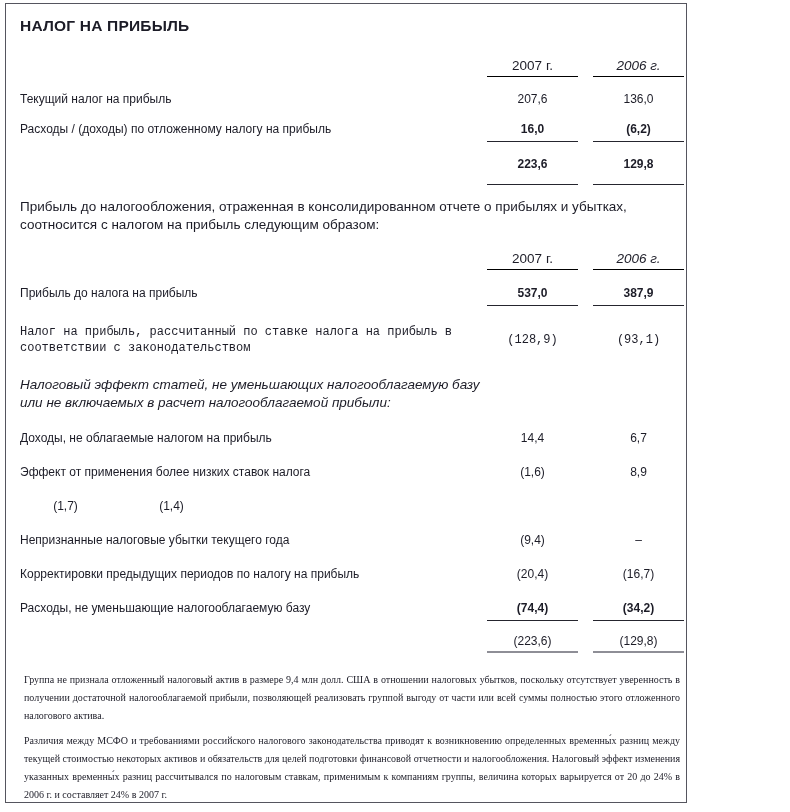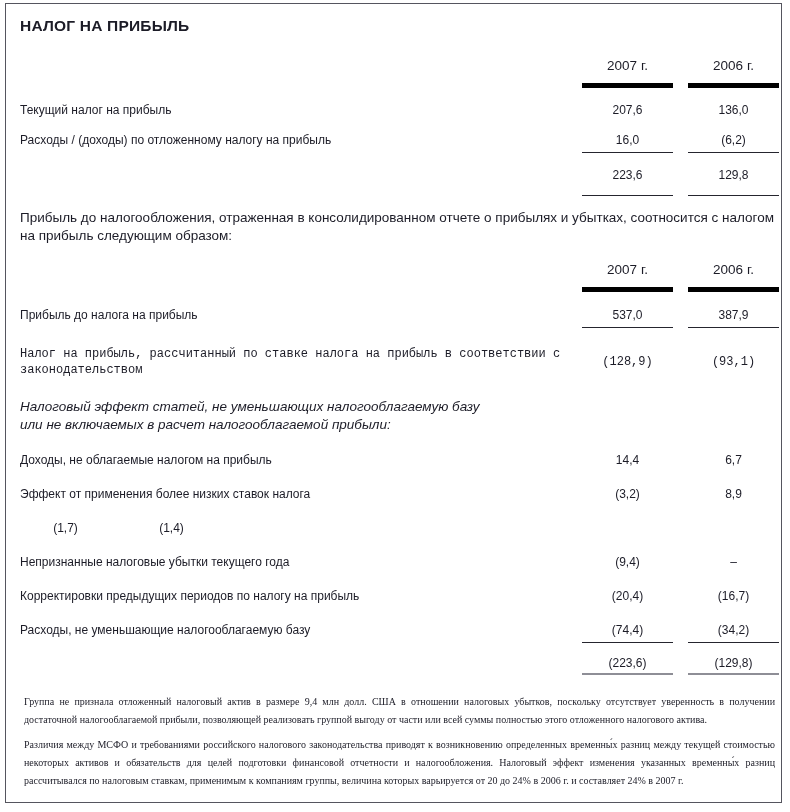--- a/index.html
+++ b/index.html
@@ -5,46 +5,46 @@
   html, body { margin:0; padding:0; }
   body {
     width:790px; height:812px; position:relative;
     background:#ffffff;
     font-family:"Liberation Sans", sans-serif;
     color:#1c1c27;
     -webkit-font-smoothing:antialiased;
   }
   .page {
     position:absolute; left:5px; top:3px;
-    width:777px; height:800px; box-sizing:border-box;
+    width:682px; height:800px; box-sizing:border-box;
     border:1px solid #55555e;
     padding:13px 2px 0 14px;
     background:#ffffff;
     overflow:hidden;
   }
   .title { margin:0; font-size:15.5px; font-weight:700; letter-spacing:0.2px; }
 
   
   .thead { display:flex; margin-top:23px; font-size:13.5px; line-height:15px; }
   .thead .flex-spacer { flex:1 1 auto; }
   .hcell {
     flex:0 0 91px; width:91px; text-align:center;
-    border-bottom:5px solid #000000; padding-bottom:10px;
+    border-bottom:1px solid #000000; padding-bottom:3px;
   }
-  .hc2 { margin-left:15px; }
+  .hc2 { margin-left:15px;font-style:italic; }
   .t2 .thead { margin-top:17px; }
 
   
   .row { display:flex; align-items:flex-start; margin-top:18px; font-size:12px; line-height:16px; }
   .rows.t1 .row { margin-top:14px; }
   .row.first { margin-top:15px; }
   .row .label { flex:1 1 auto; padding-right:12px; }
   .num { flex:0 0 91px; width:91px; text-align:center; }
   .c2 { margin-left:15px; }
-  .row.rule-after .num { border-bottom:1px solid #25252e; padding-bottom:4px; }
+  .row.rule-after .num { border-bottom:1px solid #25252e; padding-bottom:4px;font-weight:bold; }
   .row.total { margin-top:12px; }
   .row.total.rule-after .num { padding-bottom:12px; }
   .row.heavy-after .num { border-bottom:2px solid #8e8e96; padding-bottom:2px; }
   .row.center { align-items:center;font-family:Liberation Mono, monospace; }
   .row.center .label { max-width:555px; }
 
   .note-row {
     margin-top:20px; font-style:italic;
     font-size:13.5px; line-height:18px; max-width:485px;
   }
@@ -107,21 +107,21 @@
           <span class="num c2">(93,1)</span>
         </div>
         <div class="note-row">Налоговый эффект статей, не уменьшающих налогооблагаемую базу или не включаемых в расчет налогооблагаемой прибыли:</div>
         <div class="row">
           <span class="label">Доходы, не облагаемые налогом на прибыль</span>
           <span class="num c1">14,4</span>
           <span class="num c2">6,7</span>
         </div>
         <div class="row">
           <span class="label">Эффект от применения более низких ставок налога</span>
-          <span class="num c1">(3,2)</span>
+          <span class="num c1">(1,6)</span>
           <span class="num c2">8,9</span>
         </div>
         <div class="row">
           <span class="num c1">(1,7)</span>
           <span class="num c2">(1,4)</span>
         </div>
         <div class="row">
           <span class="label">Непризнанные налоговые убытки текущего года</span>
           <span class="num c1">(9,4)</span>
           <span class="num c2">–</span>

